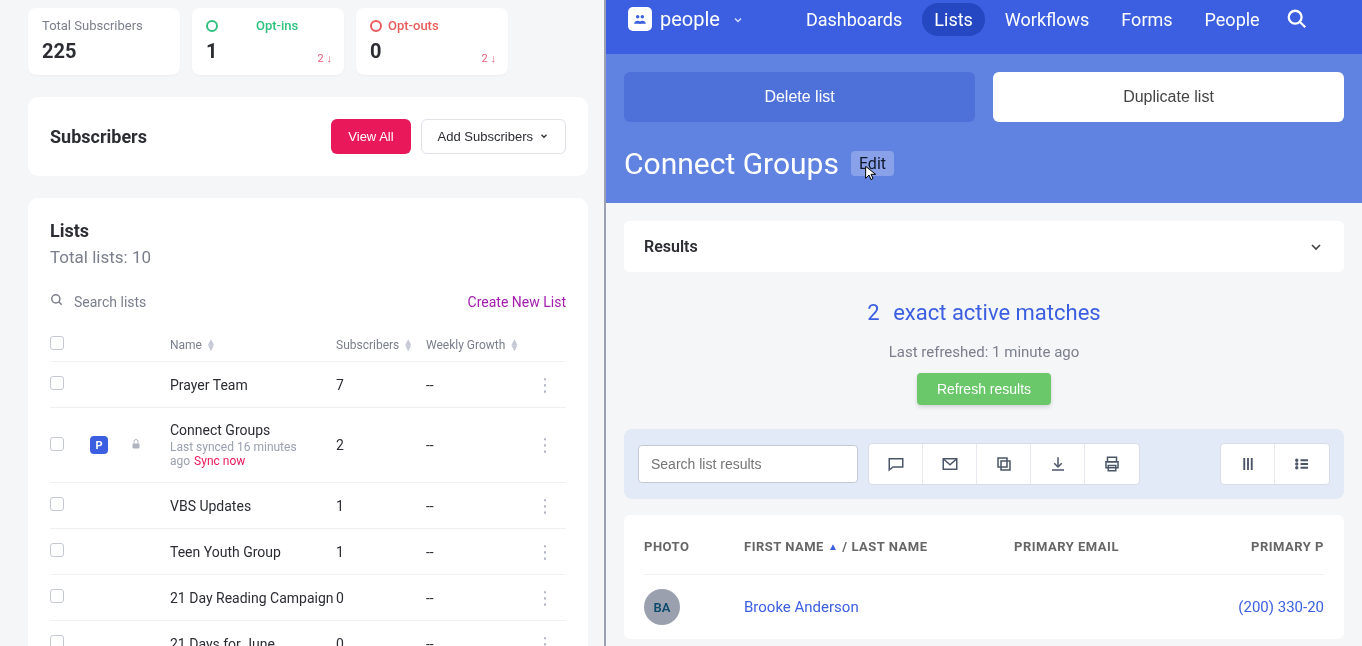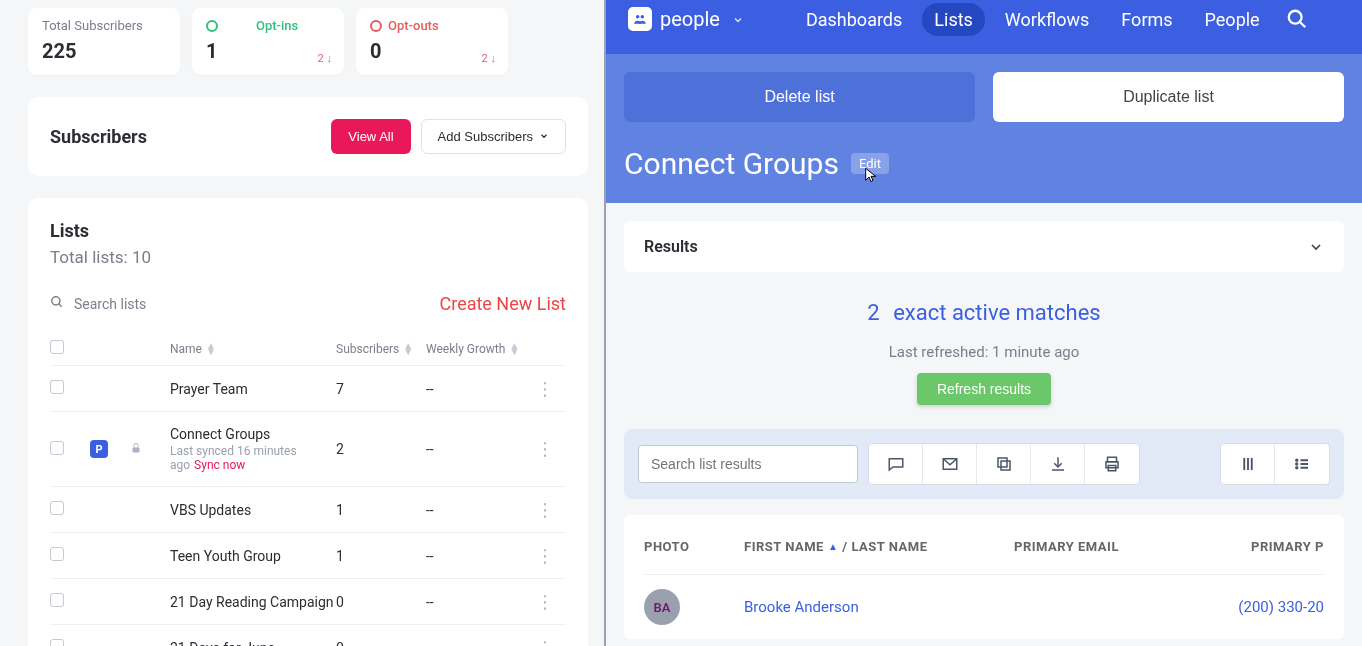--- a/index.html
+++ b/index.html
@@ -95,21 +95,21 @@
   .lists-panel h2 { font-size: 18px; font-weight: 700; }
   .total-lists { color: #7b7f8c; font-size: 17px; margin-top: 6px; }
 
   .search-row {
     display: flex;
     align-items: center;
     justify-content: space-between;
     margin-top: 26px;
   }
   .search-box { display:flex; align-items:center; gap:10px; color:#7b7f8c; font-size:14px;}
-  .create-link { color:#ef4444; font-size:18px; cursor:pointer;}
+  .create-link { color:#a21caf; font-size:14px; cursor:pointer;}
 
   .list-table { margin-top: 18px; }
   .thead {
     display: grid;
     grid-template-columns: 40px 40px 40px 1fr 90px 110px 30px;
     font-size: 12px;
     color:#7b7f8c;
     align-items:center;
     padding: 8px 0;
   }
@@ -179,21 +179,21 @@
   .big-btn.delete { background:#4e70d9; color:#fff;}
   .big-btn.dup { background:#fff; color:#444;}
 
   .list-title-row {
     display:flex; align-items:center; gap:12px;
     padding: 6px 18px 22px 18px;
   }
   .list-title { color:#fff; font-size:30px; font-weight:400;}
   .edit-btn {
     background: rgba(255,255,255,.25);
-    color:#ffffff; font-size:13px; padding:3px 8px;
+    color:#0f172a; font-size:16px; padding:3px 8px;
     border-radius:4px; cursor:pointer; position:relative;
   }
   .cursor {
     position:absolute; top:14px; left:12px; font-size:14px; color:#000;
   }
 
   .white-area {
     background: #f5f6f8;
     flex:1;
     border-radius: 0;
@@ -255,21 +255,21 @@
   }
   .p-thead .name-col { display:flex; align-items:center; gap:4px;}
   .sort-up { color:#3b5fe0; font-size: 10px;}
   .p-row {
     display:grid;
     grid-template-columns: 100px 270px 180px 130px;
     align-items:center; padding: 14px 0; border-top:1px solid #eef0f4;
   }
   .avatar {
     width:36px; height:36px; border-radius:50%;
-    background:#9aa0ae; color:#701a75; font-size:13px; font-weight:600;
+    background:#9aa0ae; color:#0c4a6e; font-size:13px; font-weight:600;
     display:flex; align-items:center; justify-content:center;
   }
   .p-name { color:#3b5fe0; font-size:15px; cursor:pointer;}
   .p-phone { color:#3b5fe0; font-size:15px; text-align:right;}
 </style>
 </head>
 <body>
 
 <div class="left">
 

